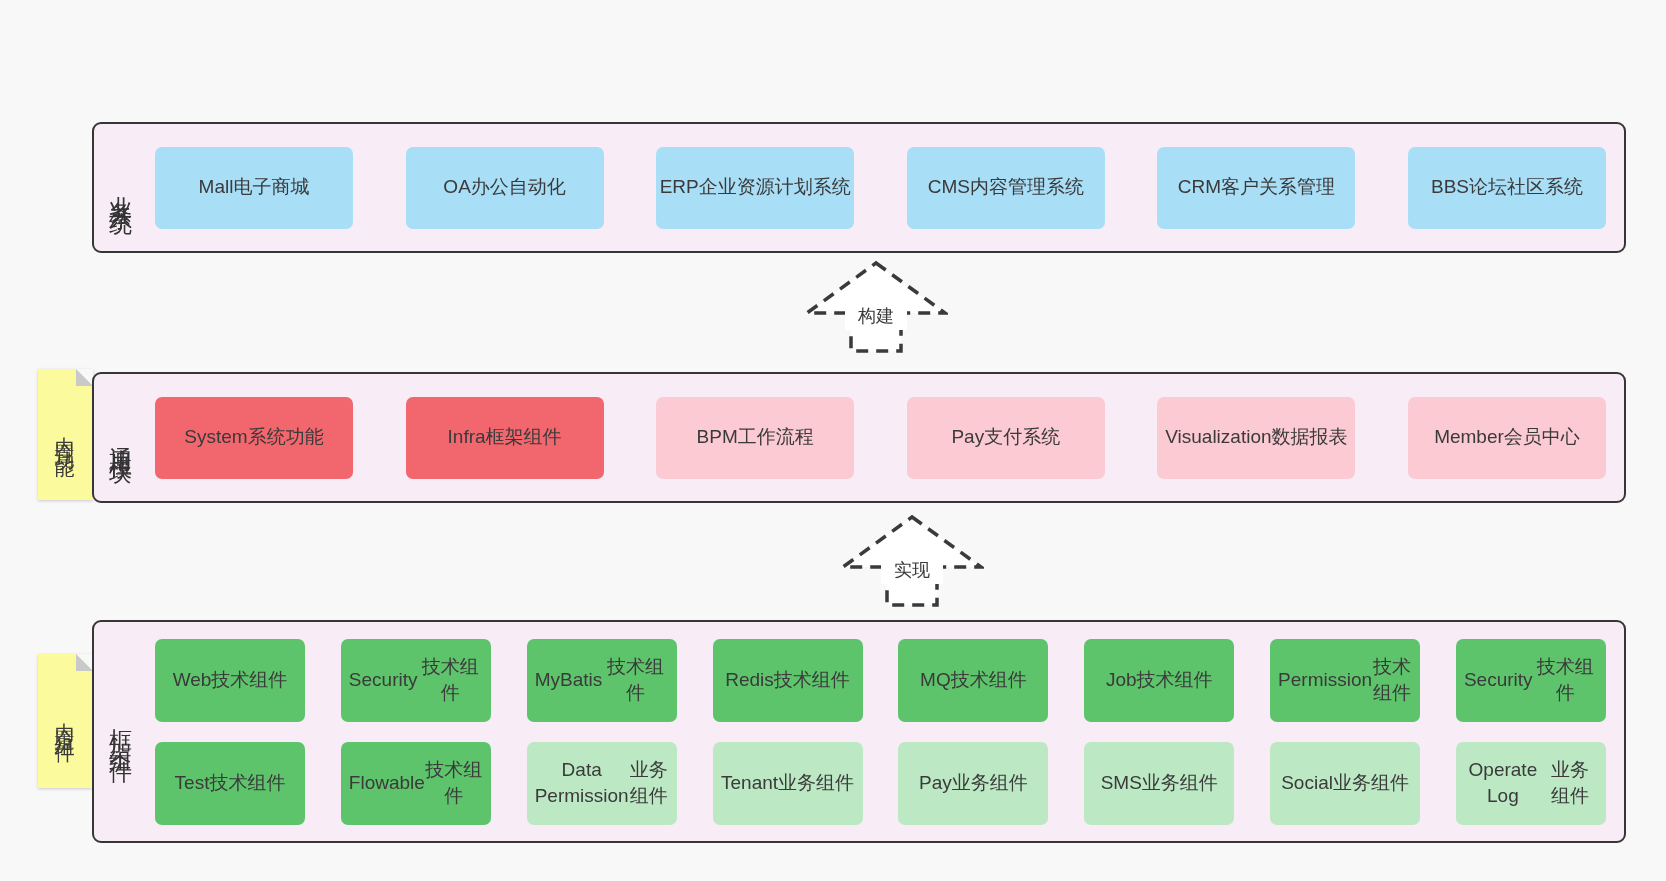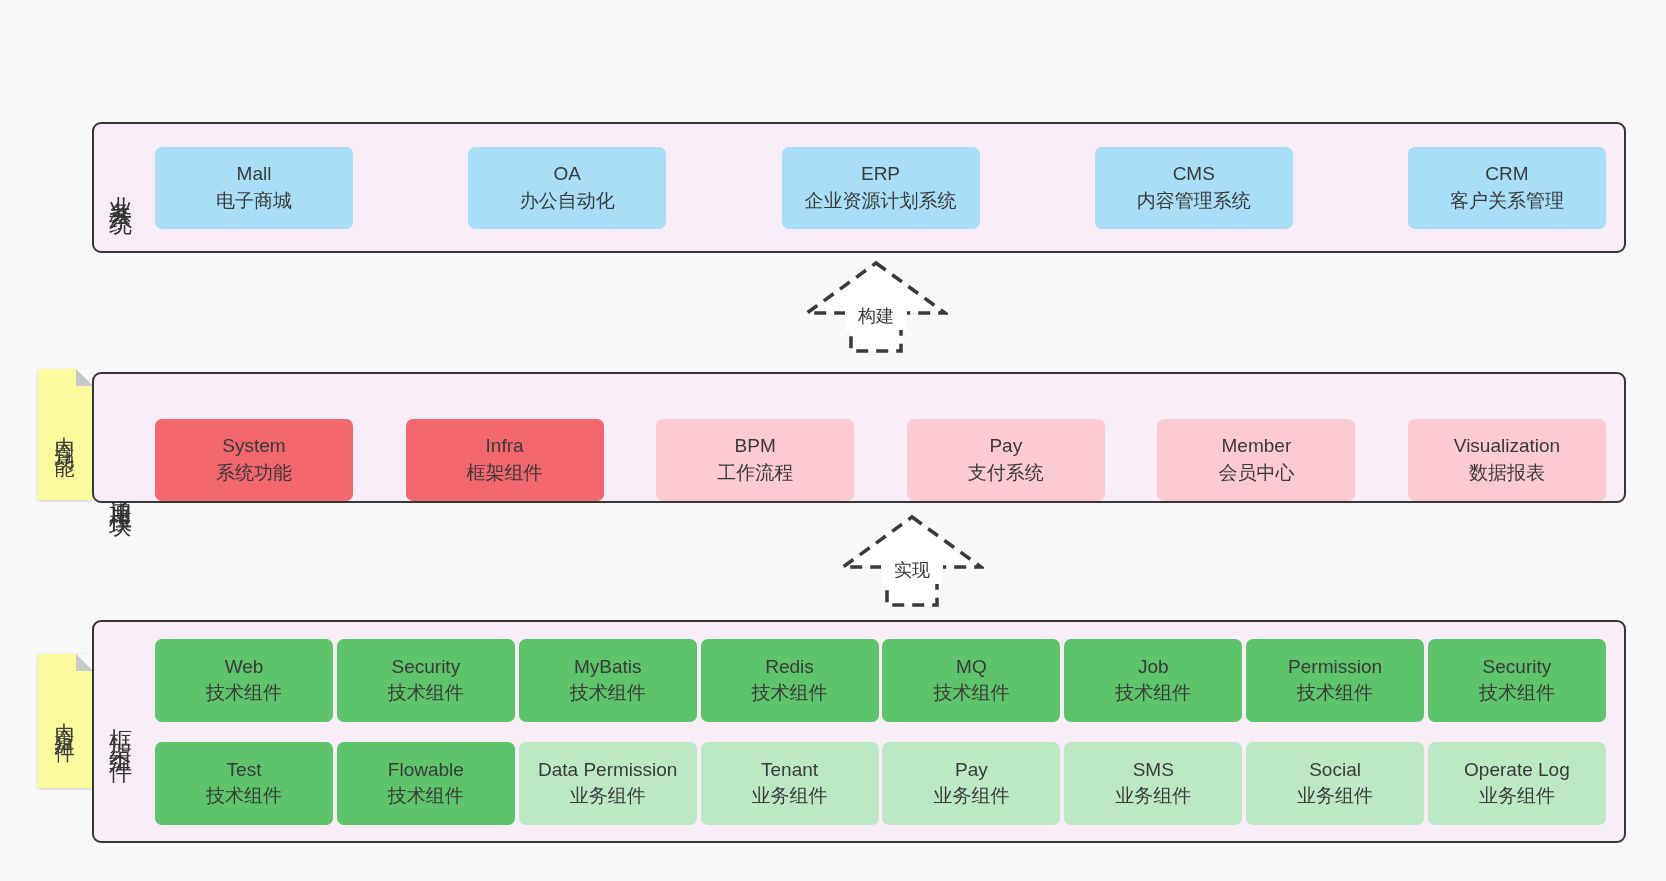--- a/index.html
+++ b/index.html
@@ -15,37 +15,37 @@
     width:1666px;height:881px;position:relative;overflow:hidden;
     background:var(--page-bg);color:var(--text);
     font-family:"Liberation Sans","DejaVu Sans",sans-serif;
   }
   .panel{
     position:absolute;left:92px;width:1534px;z-index:2;
     background:var(--panel-bg);border:2px solid var(--panel-border);
     border-radius:9px;display:flex;align-items:center;
   }
   #panel-business{top:122px;height:131px;}
-  #panel-common{top:372px;height:131px;align-items:flex-end;}
+  #panel-common{top:372px;height:131px;}
   #panel-framework{top:620px;height:223px;}
   .panel-label{
     writing-mode:vertical-lr;text-orientation:upright;
     font-size:23px;letter-spacing:5px;margin-left:12px;width:34px;
     text-align:center;color:#333;flex:none;
   }
   #panel-framework .panel-label{letter-spacing:11px;}
   .boxes{flex:1;display:flex;justify-content:space-between;margin:0 18px 0 15px;}
   .rows{flex:1;display:flex;flex-direction:column;gap:20px;margin:0 18px 0 15px;}
   .rows .boxes{margin:0;}
   .box{
-    border-radius:7px;display:flex;flex-direction:column;justify-content:center;
+    border-radius:7px;display:flex;flex-direction:row;justify-content:center;
     align-items:center;text-align:center;font-size:19px;line-height:1.42;
   }
   .boxes > .box{width:198px;height:82px;}
-  .rows .box{width:178px;height:83px;line-height:1.35;padding:0 8px;}
+  .rows .box{width:150px;height:83px;line-height:1.35;padding:0 8px;}
   .v-blue{background:var(--box-blue);}
   .v-red{background:var(--box-red);}
   .v-pink{background:var(--box-pink);}
   .v-green{background:var(--box-green);}
   .v-green-light{background:var(--box-green-light);}
   .sticky{
     position:absolute;left:38px;width:55px;z-index:1;background:var(--sticky-bg);
     display:flex;align-items:center;justify-content:center;
     box-shadow:0 1px 3px rgba(0,0,0,.18);
   }
@@ -82,20 +82,24 @@
         <div>企业资源计划系统</div>
       </div>
       <div class="box v-blue">
         <div>CMS</div>
         <div>内容管理系统</div>
       </div>
       <div class="box v-blue">
         <div>CRM</div>
         <div>客户关系管理</div>
       </div>
+      <div class="box v-blue">
+        <div>BBS</div>
+        <div>论坛社区系统</div>
+      </div>
     </div>
   </section>
 
   <div class="arrow" id="arrow-build">
     <svg width="144" height="94" viewBox="0 0 144 94">
       <polygon points="72,3 141,53 97,53 97,91 47,91 47,53 3,53" fill="var(--arrow-fill)" stroke="var(--arrow-line)" stroke-width="3.5" stroke-dasharray="12 8" stroke-linejoin="miter"></polygon>
       <rect x="41" y="40" width="62" height="30" fill="var(--arrow-fill)"></rect>
       <text x="72" y="62" text-anchor="middle">构建</text>
     </svg>
   </div>
@@ -118,26 +122,26 @@
       </div>
       <div class="box v-pink">
         <div>BPM</div>
         <div>工作流程</div>
       </div>
       <div class="box v-pink">
         <div>Pay</div>
         <div>支付系统</div>
       </div>
       <div class="box v-pink">
+        <div>Visualization</div>
+        <div>数据报表</div>
+      </div>
+      <div class="box v-pink">
         <div>Member</div>
         <div>会员中心</div>
-      </div>
-      <div class="box v-pink">
-        <div>Visualization</div>
-        <div>数据报表</div>
       </div>
     </div>
   </section>
 
   <div class="arrow" id="arrow-implement">
     <svg width="144" height="94" viewBox="0 0 144 94">
       <polygon points="72,3 141,53 97,53 97,91 47,91 47,53 3,53" fill="var(--arrow-fill)" stroke="var(--arrow-line)" stroke-width="3.5" stroke-dasharray="12 8" stroke-linejoin="miter"></polygon>
       <rect x="41" y="40" width="62" height="30" fill="var(--arrow-fill)"></rect>
       <text x="72" y="62" text-anchor="middle">实现</text>
     </svg>

